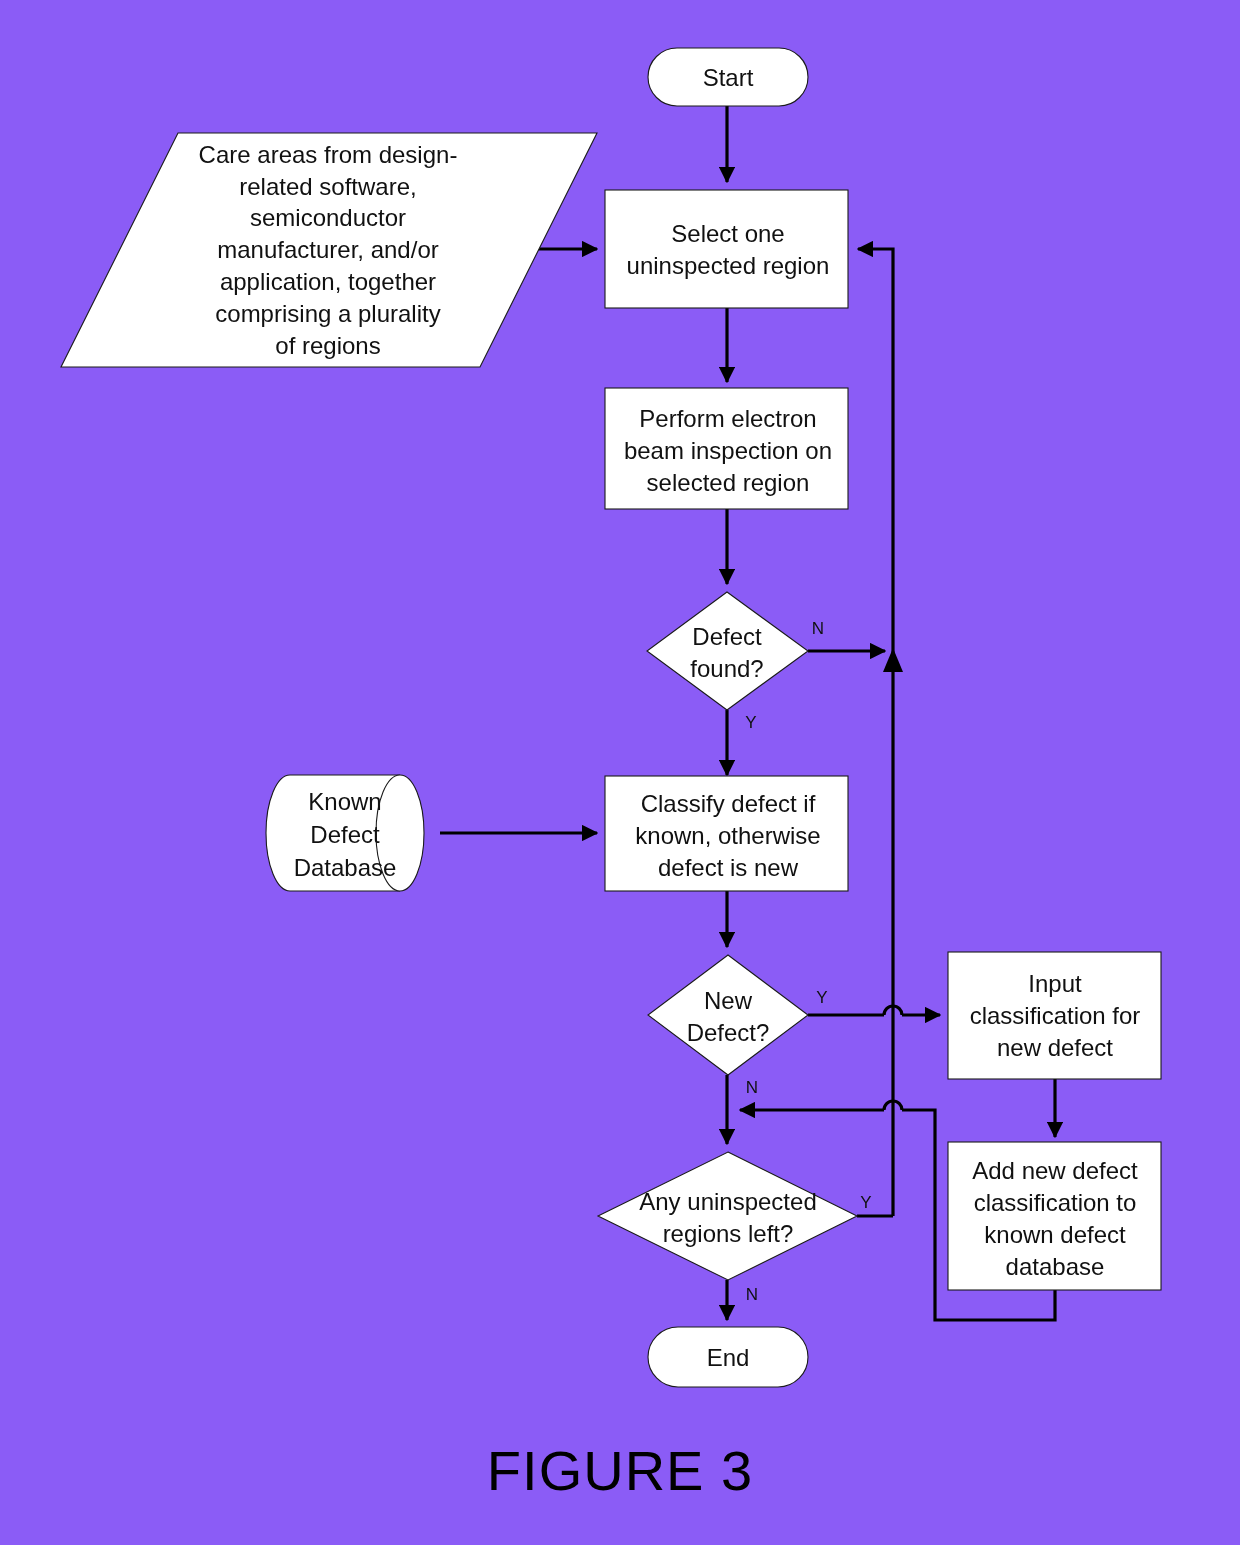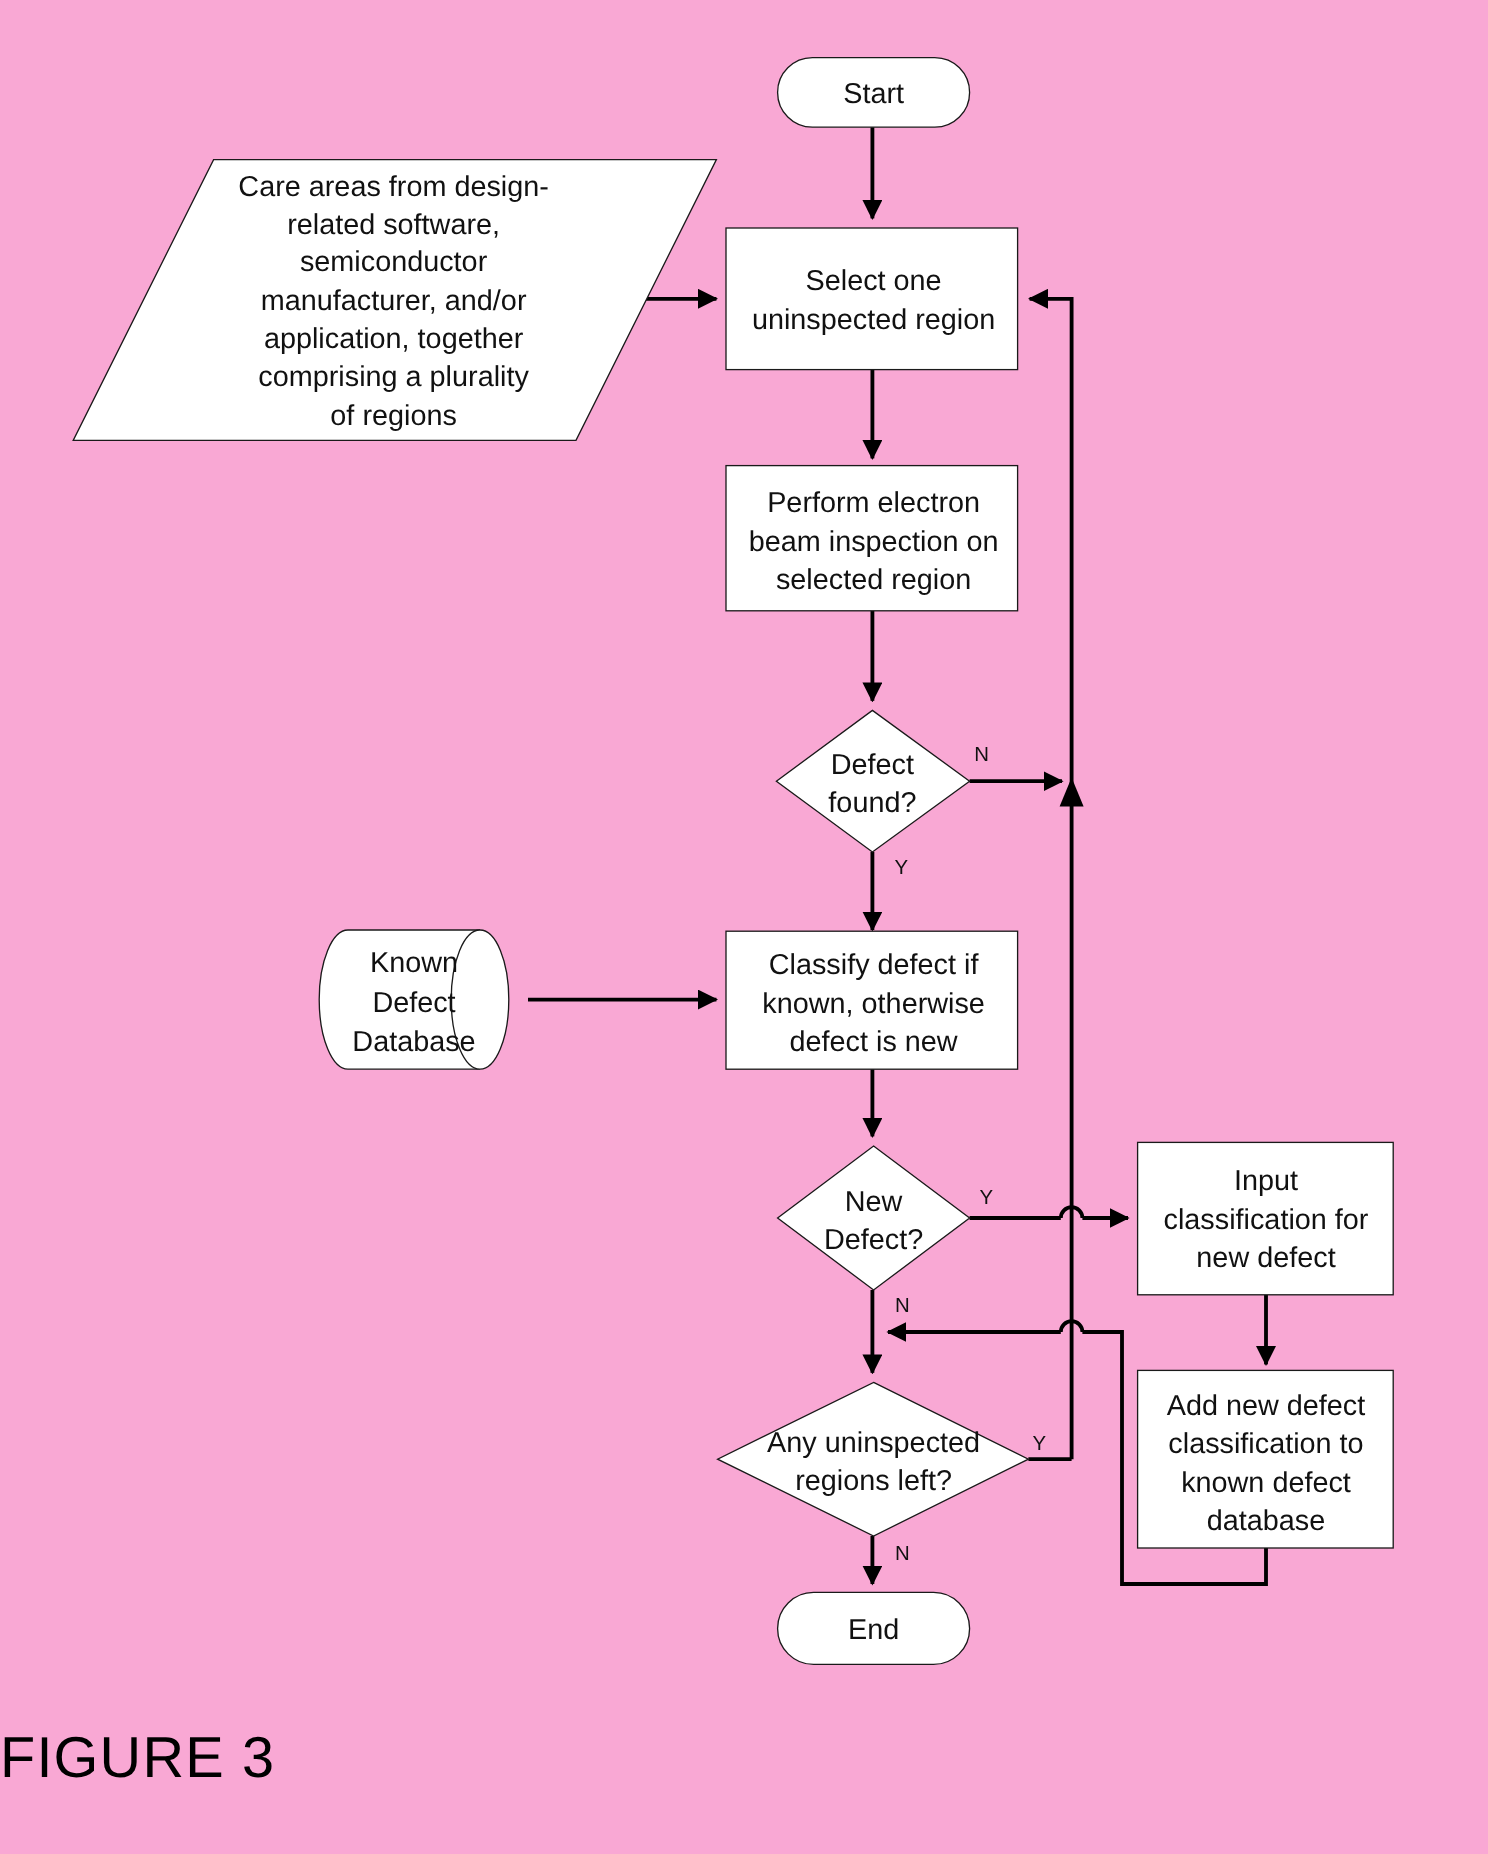--- a/index.html
+++ b/index.html
@@ -4,21 +4,21 @@
 <style>
   html, body {
     margin: 0;
     padding: 0;
     background: #ffffff;
   }
   #page {
     position: relative;
     width: 1240px;
     height: 1545px;
-    background: #f9a8d4;
+    background: #8b5cf6;
     font-family: "Liberation Sans", sans-serif;
     overflow: hidden;
   }
   svg#flow {
     position: absolute;
     left: 0;
     top: 0;
     width: 1240px;
     height: 1545px;
   }
@@ -34,23 +34,23 @@
     font-family: "Liberation Sans", sans-serif;
     font-size: 17px;
     fill: #111111;
     text-anchor: middle;
   }
   .figure-caption {
     position: absolute;
     left: 0;
     top: 1438px;
     width: 1240px;
-    text-align: left;
-    font-family: "Liberation Sans", sans-serif;
-    font-size: 48px;
+    text-align: center;
+    font-family: "Liberation Sans", sans-serif;
+    font-size: 56px;
     letter-spacing: 1px;
     color: #000000;
   }
 </style>
 </head>
 <body>
 
 <div id="page">
 
   <svg id="flow" viewBox="0 0 1240 1545">

